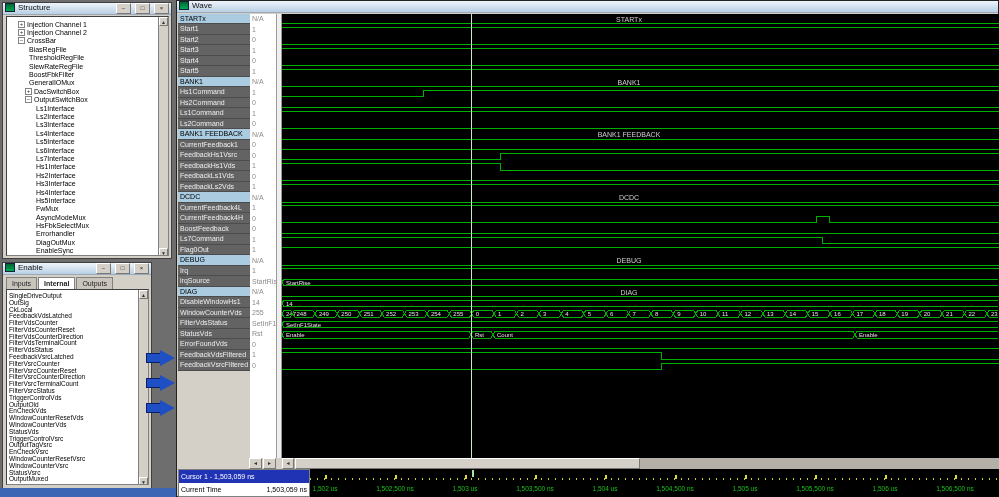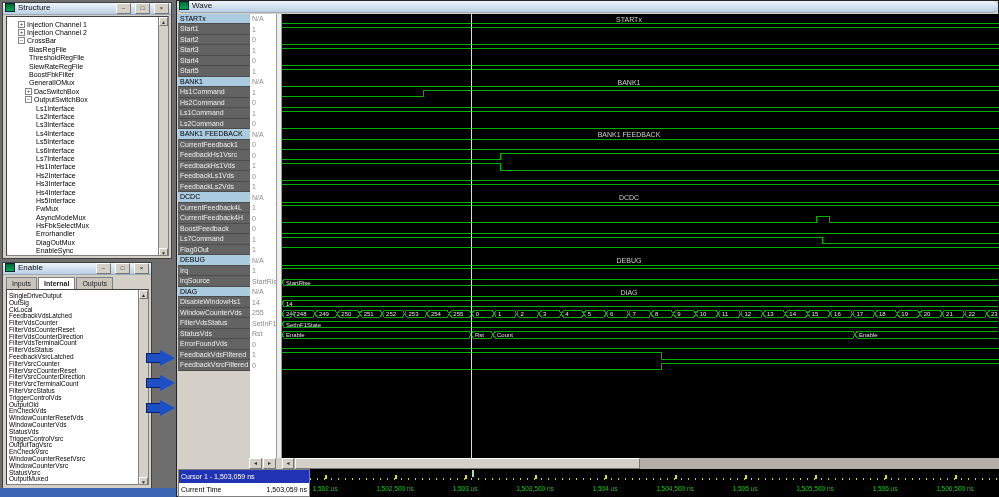--- a/index.html
+++ b/index.html
@@ -220,21 +220,21 @@
       <div class="tail"></div>
       <div class="head"></div>
     </div>
   <div class="arrow">
       <div class="tail"></div>
       <div class="head"></div>
     </div>
 </div>
 
 <div class="win" style="left:176px;top:0;width:823px;height:497px;border-color:#222;">
-  <div class="titlebar" style="height:11px;border-radius:6px;">
+  <div class="titlebar" style="height:11px;">
     <span class="appicon"></span>
     <span>Wave</span>
     <span class="tb-sp"></span>
   </div>
 
   <div id="wave-names" style="position:absolute;left:1px;top:12.5px;width:72px;height:444px;background:#d4d0c8;">
       <div class="name-cell hdr">STARTx</div>
       <div class="name-cell">Start1</div>
       <div class="name-cell">Start2</div>
       <div class="name-cell">Start3</div>

